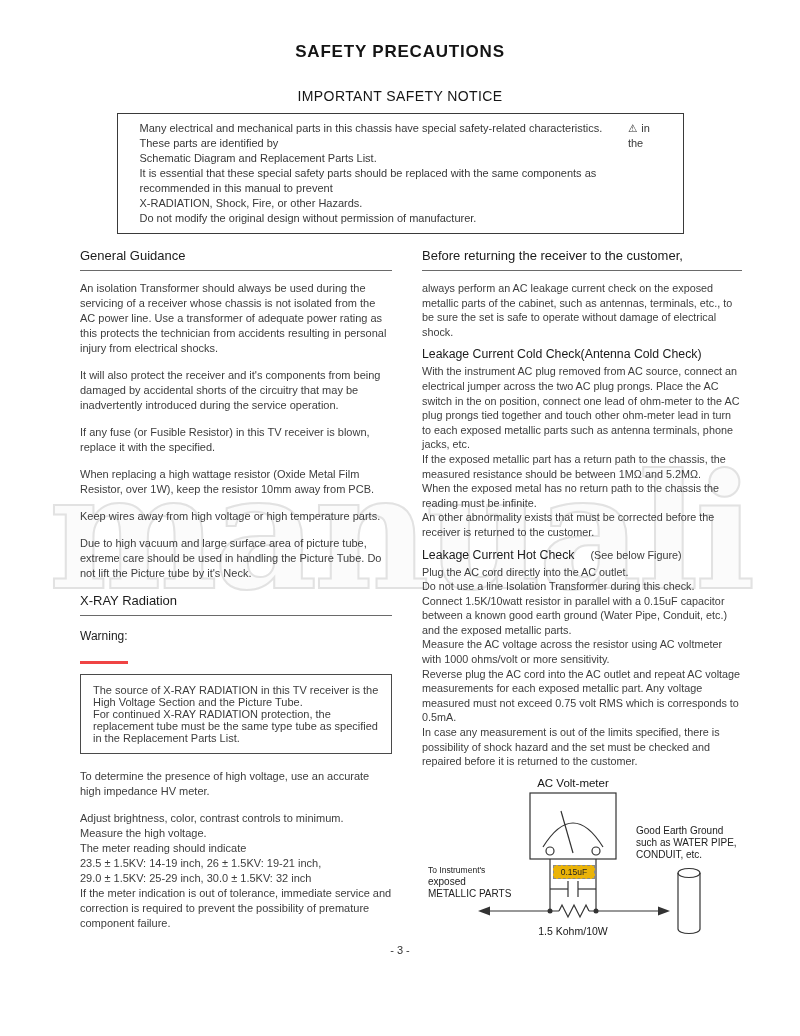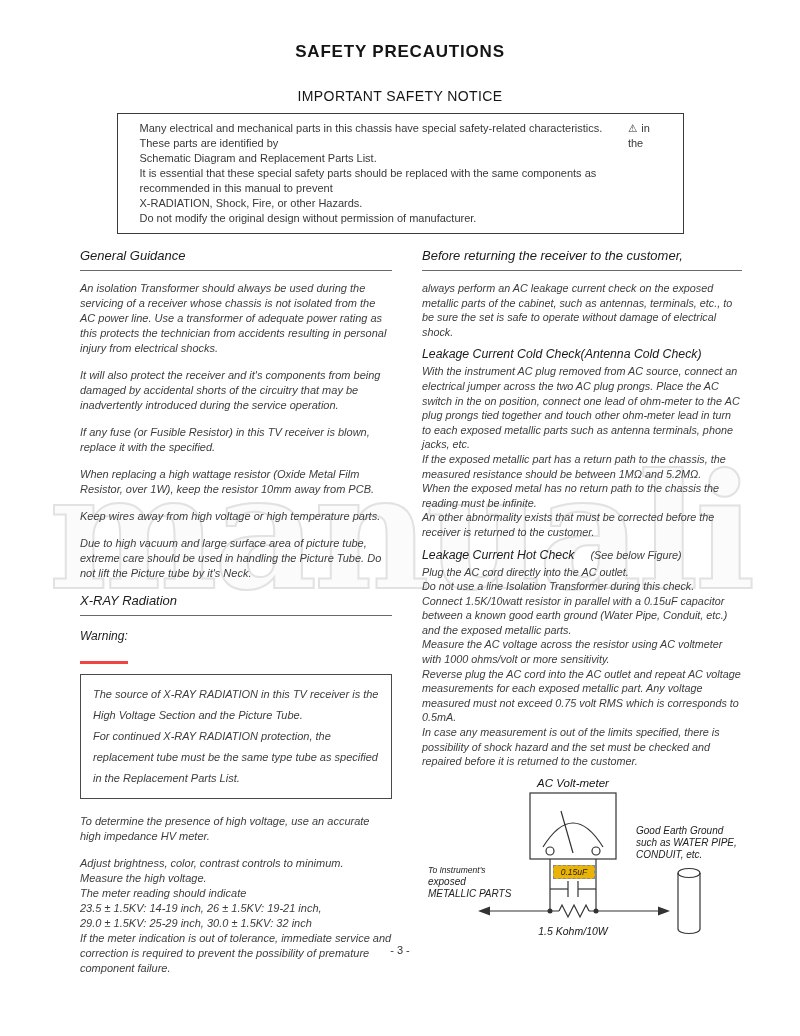--- a/index.html
+++ b/index.html
@@ -46,42 +46,42 @@
     box-sizing: border-box;
     width: 567px; margin: 8px auto;
     border: 1px solid #3a3a3a;
     padding: 7px 22px;
     font-size: 11px; line-height: 15px; color: #383838;
     background: transparent;
   }
   .notice-line1 { display: flex; justify-content: space-between; }
   .warn-tri { font-size: 10.5px; margin-right: 4px; color: #333; }
 
-  .columns { display: flex; margin-top: 14px; padding-left: 80px; font-style: italic; }
+  .columns { display: flex; margin-top: 14px; padding-left: 80px; }
   .col-left  { width: 312px; margin-right: 30px; }
   .col-right { width: 320px; }
 
   .sec {
     font-size: 13px; font-weight: normal; color: #1b1b1b;
     margin: 0 0 10px; padding-bottom: 7px;
     border-bottom: 1px solid #6a6a6a;
   }
   .col-left p { margin: 0 0 12px; font-size: 11px; line-height: 15px; color: #3d3d3d; }
   .pre { white-space: pre-line; }
 
   .xray-heading { margin-top: 4px; }
   .warning-row { margin: 0 0 10px; }
   .warning-word {
     display: inline-block; font-size: 12px; color: #1b1b1b;
     border-bottom: 3px solid #ef4444; padding-bottom: 18px;
   }
   .warn-box {
     border: 1px solid #4a4a4a;
     padding: 9px 12px;
-    font-size: 11px; line-height: 21px; color: #3d3d3d;
+    font-size: 11px; line-height: 12px; color: #3d3d3d;
     white-space: pre-line;
     margin: 0 0 15px;
     background: transparent;
   }
 
   .col-right p { margin: 0 0 8px; font-size: 10.8px; line-height: 14.6px; color: #3d3d3d; }
   .sub { font-size: 12.3px; font-weight: normal; color: #1b1b1b; margin: 2px 0 3px; }
   .sub .note { font-size: 10.8px; color: #3d3d3d; margin-left: 16px; }
   .circuit-heading { margin-top: 12px; margin-bottom: 10px; }
 

